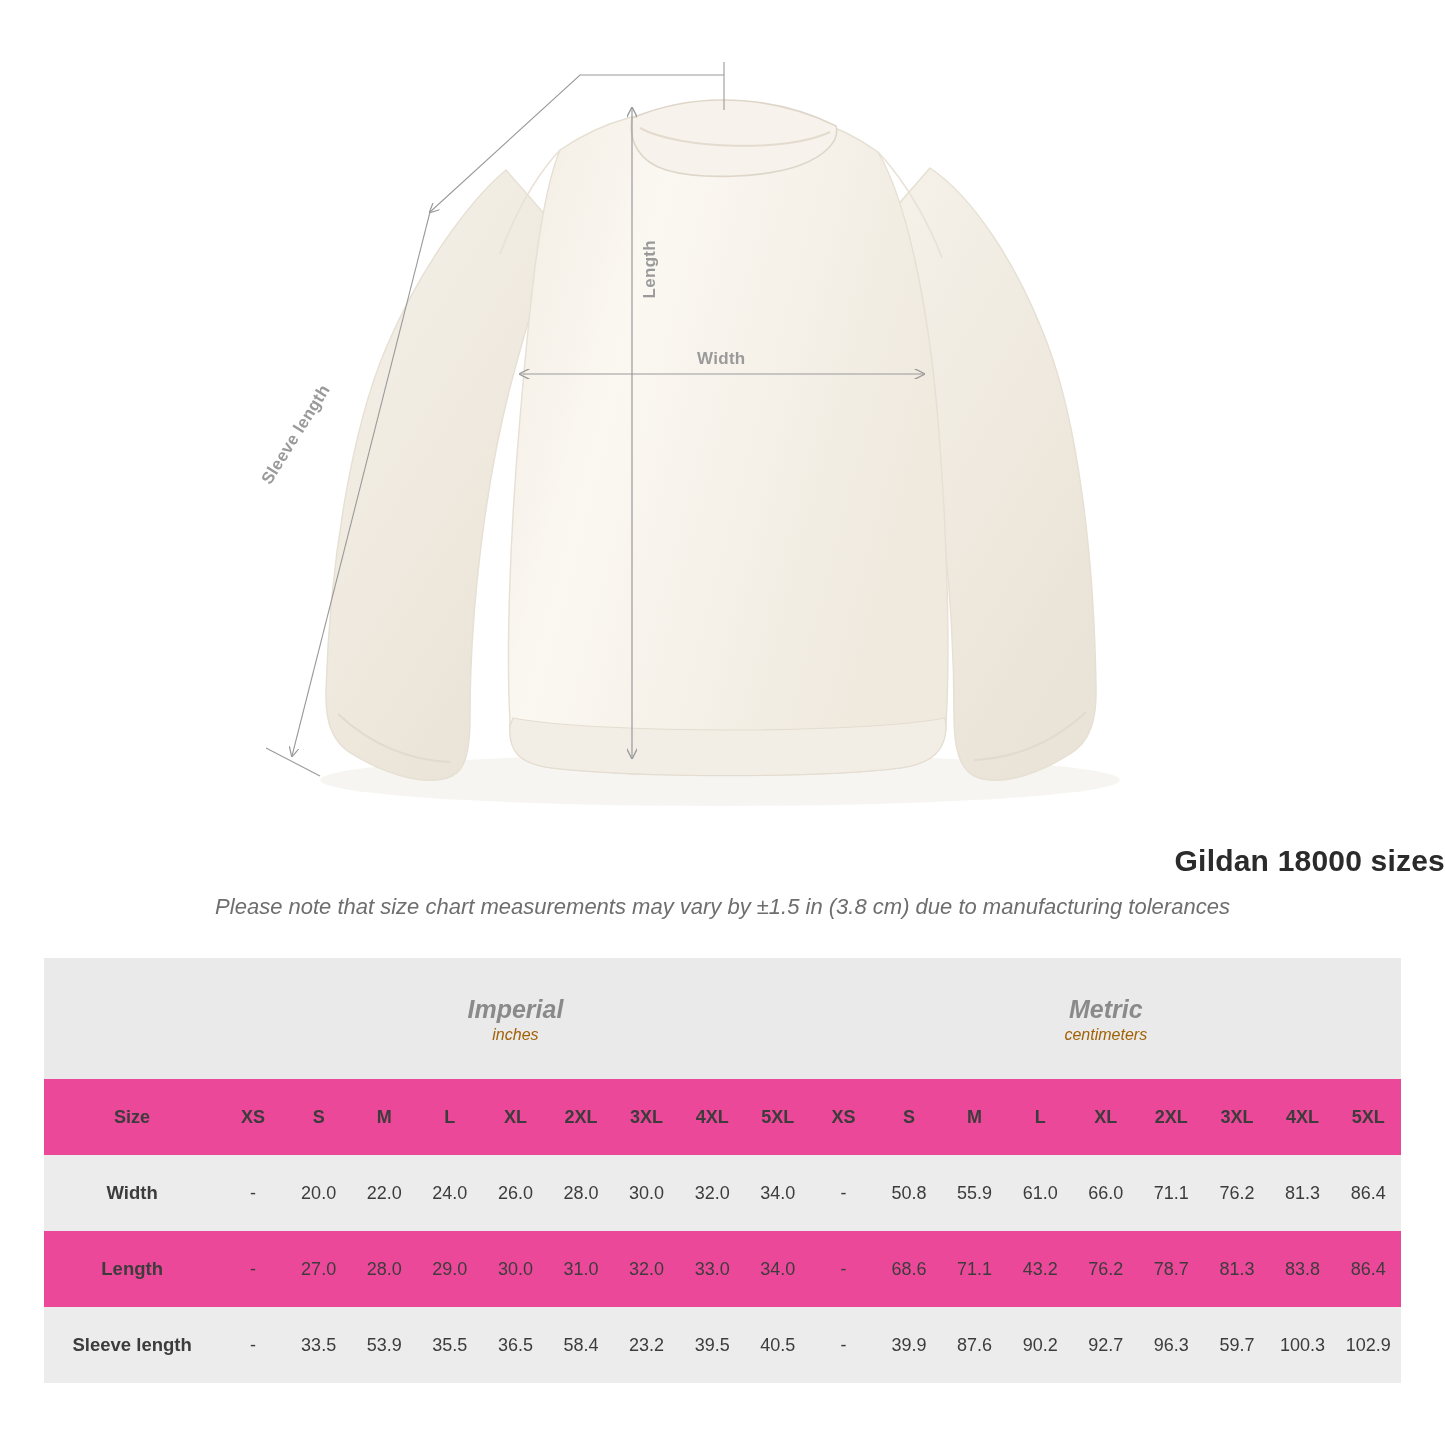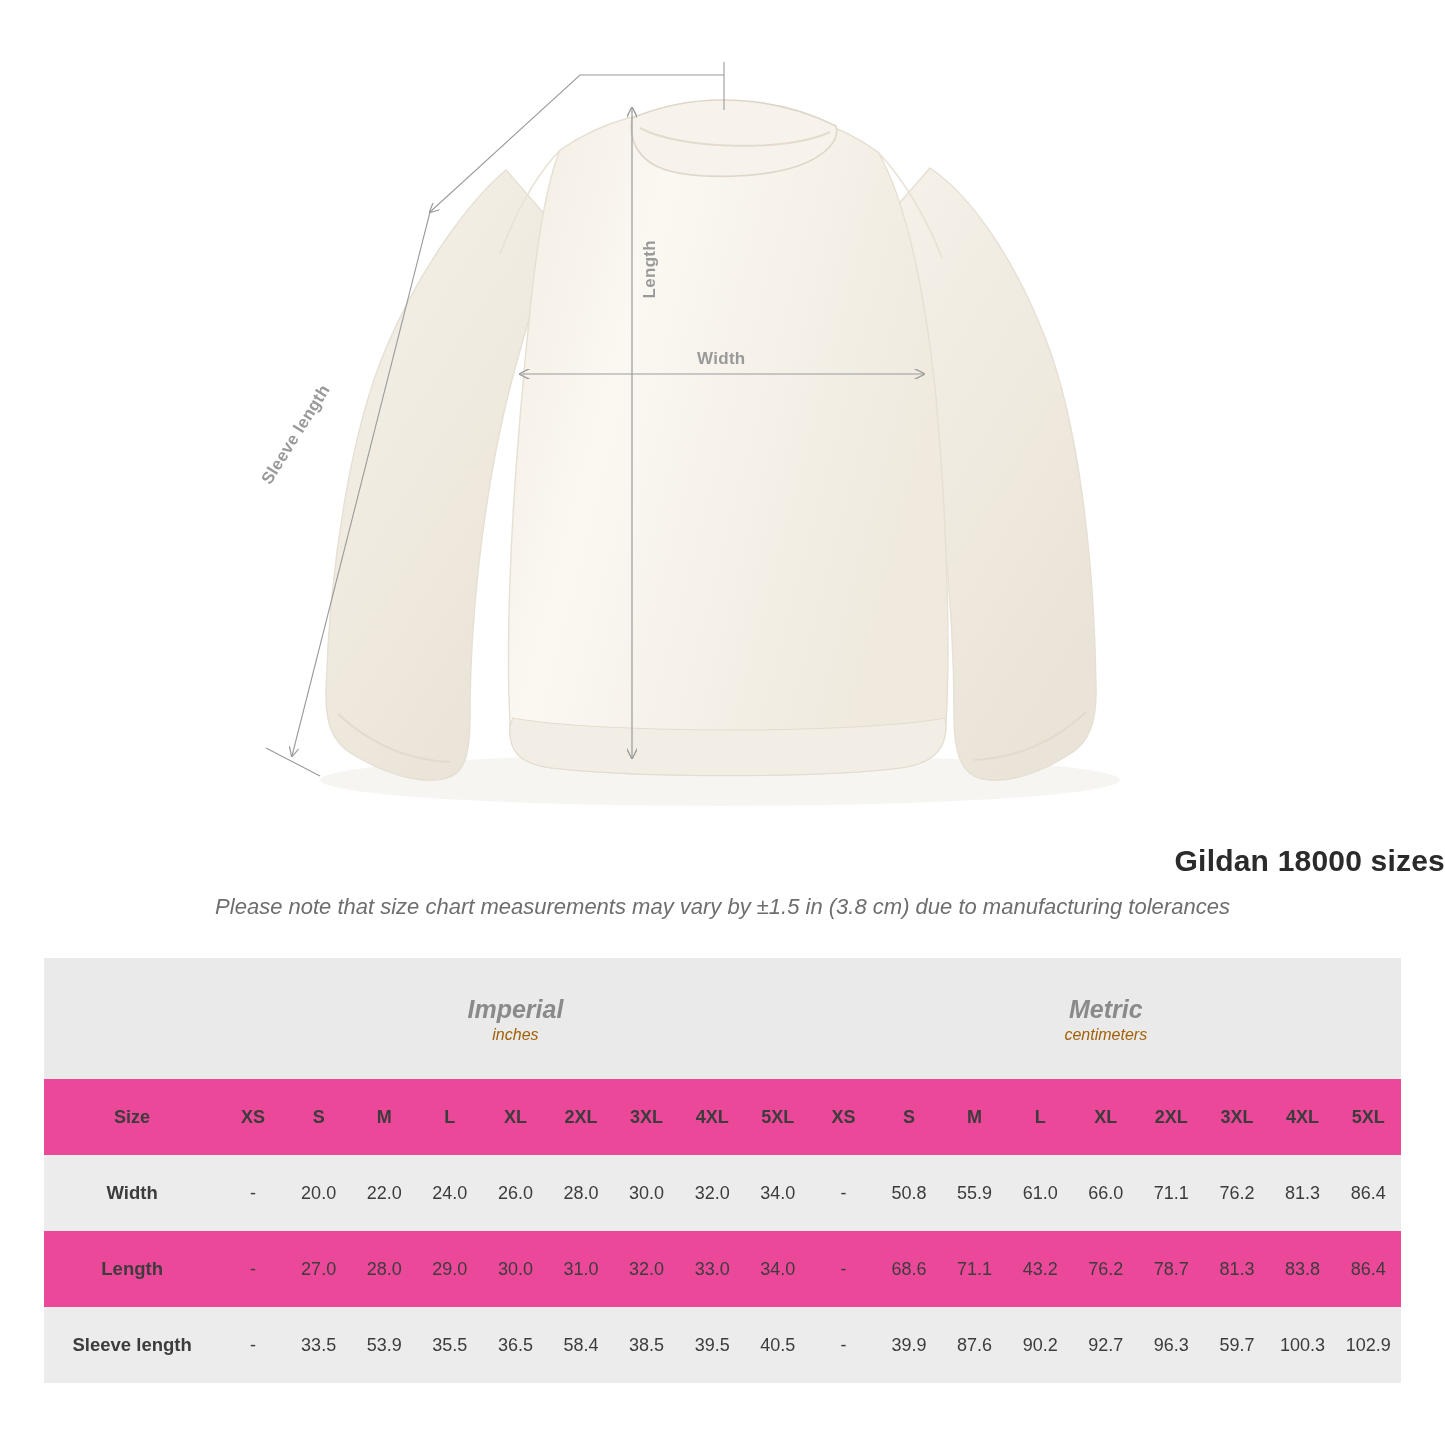--- a/index.html
+++ b/index.html
@@ -284,21 +284,21 @@
       </tr>
 
       <tr class="band-b">
         <td class="row-label">Sleeve length</td>
         <td>-</td>
         <td>33.5</td>
         <td>53.9</td>
         <td>35.5</td>
         <td>36.5</td>
         <td>58.4</td>
-        <td>38.5</td>
+        <td>23.2</td>
         <td>39.5</td>
         <td>40.5</td>
         <td>-</td>
         <td>39.9</td>
         <td>87.6</td>
         <td>90.2</td>
         <td>92.7</td>
         <td>96.3</td>
         <td>59.7</td>
         <td>100.3</td>

